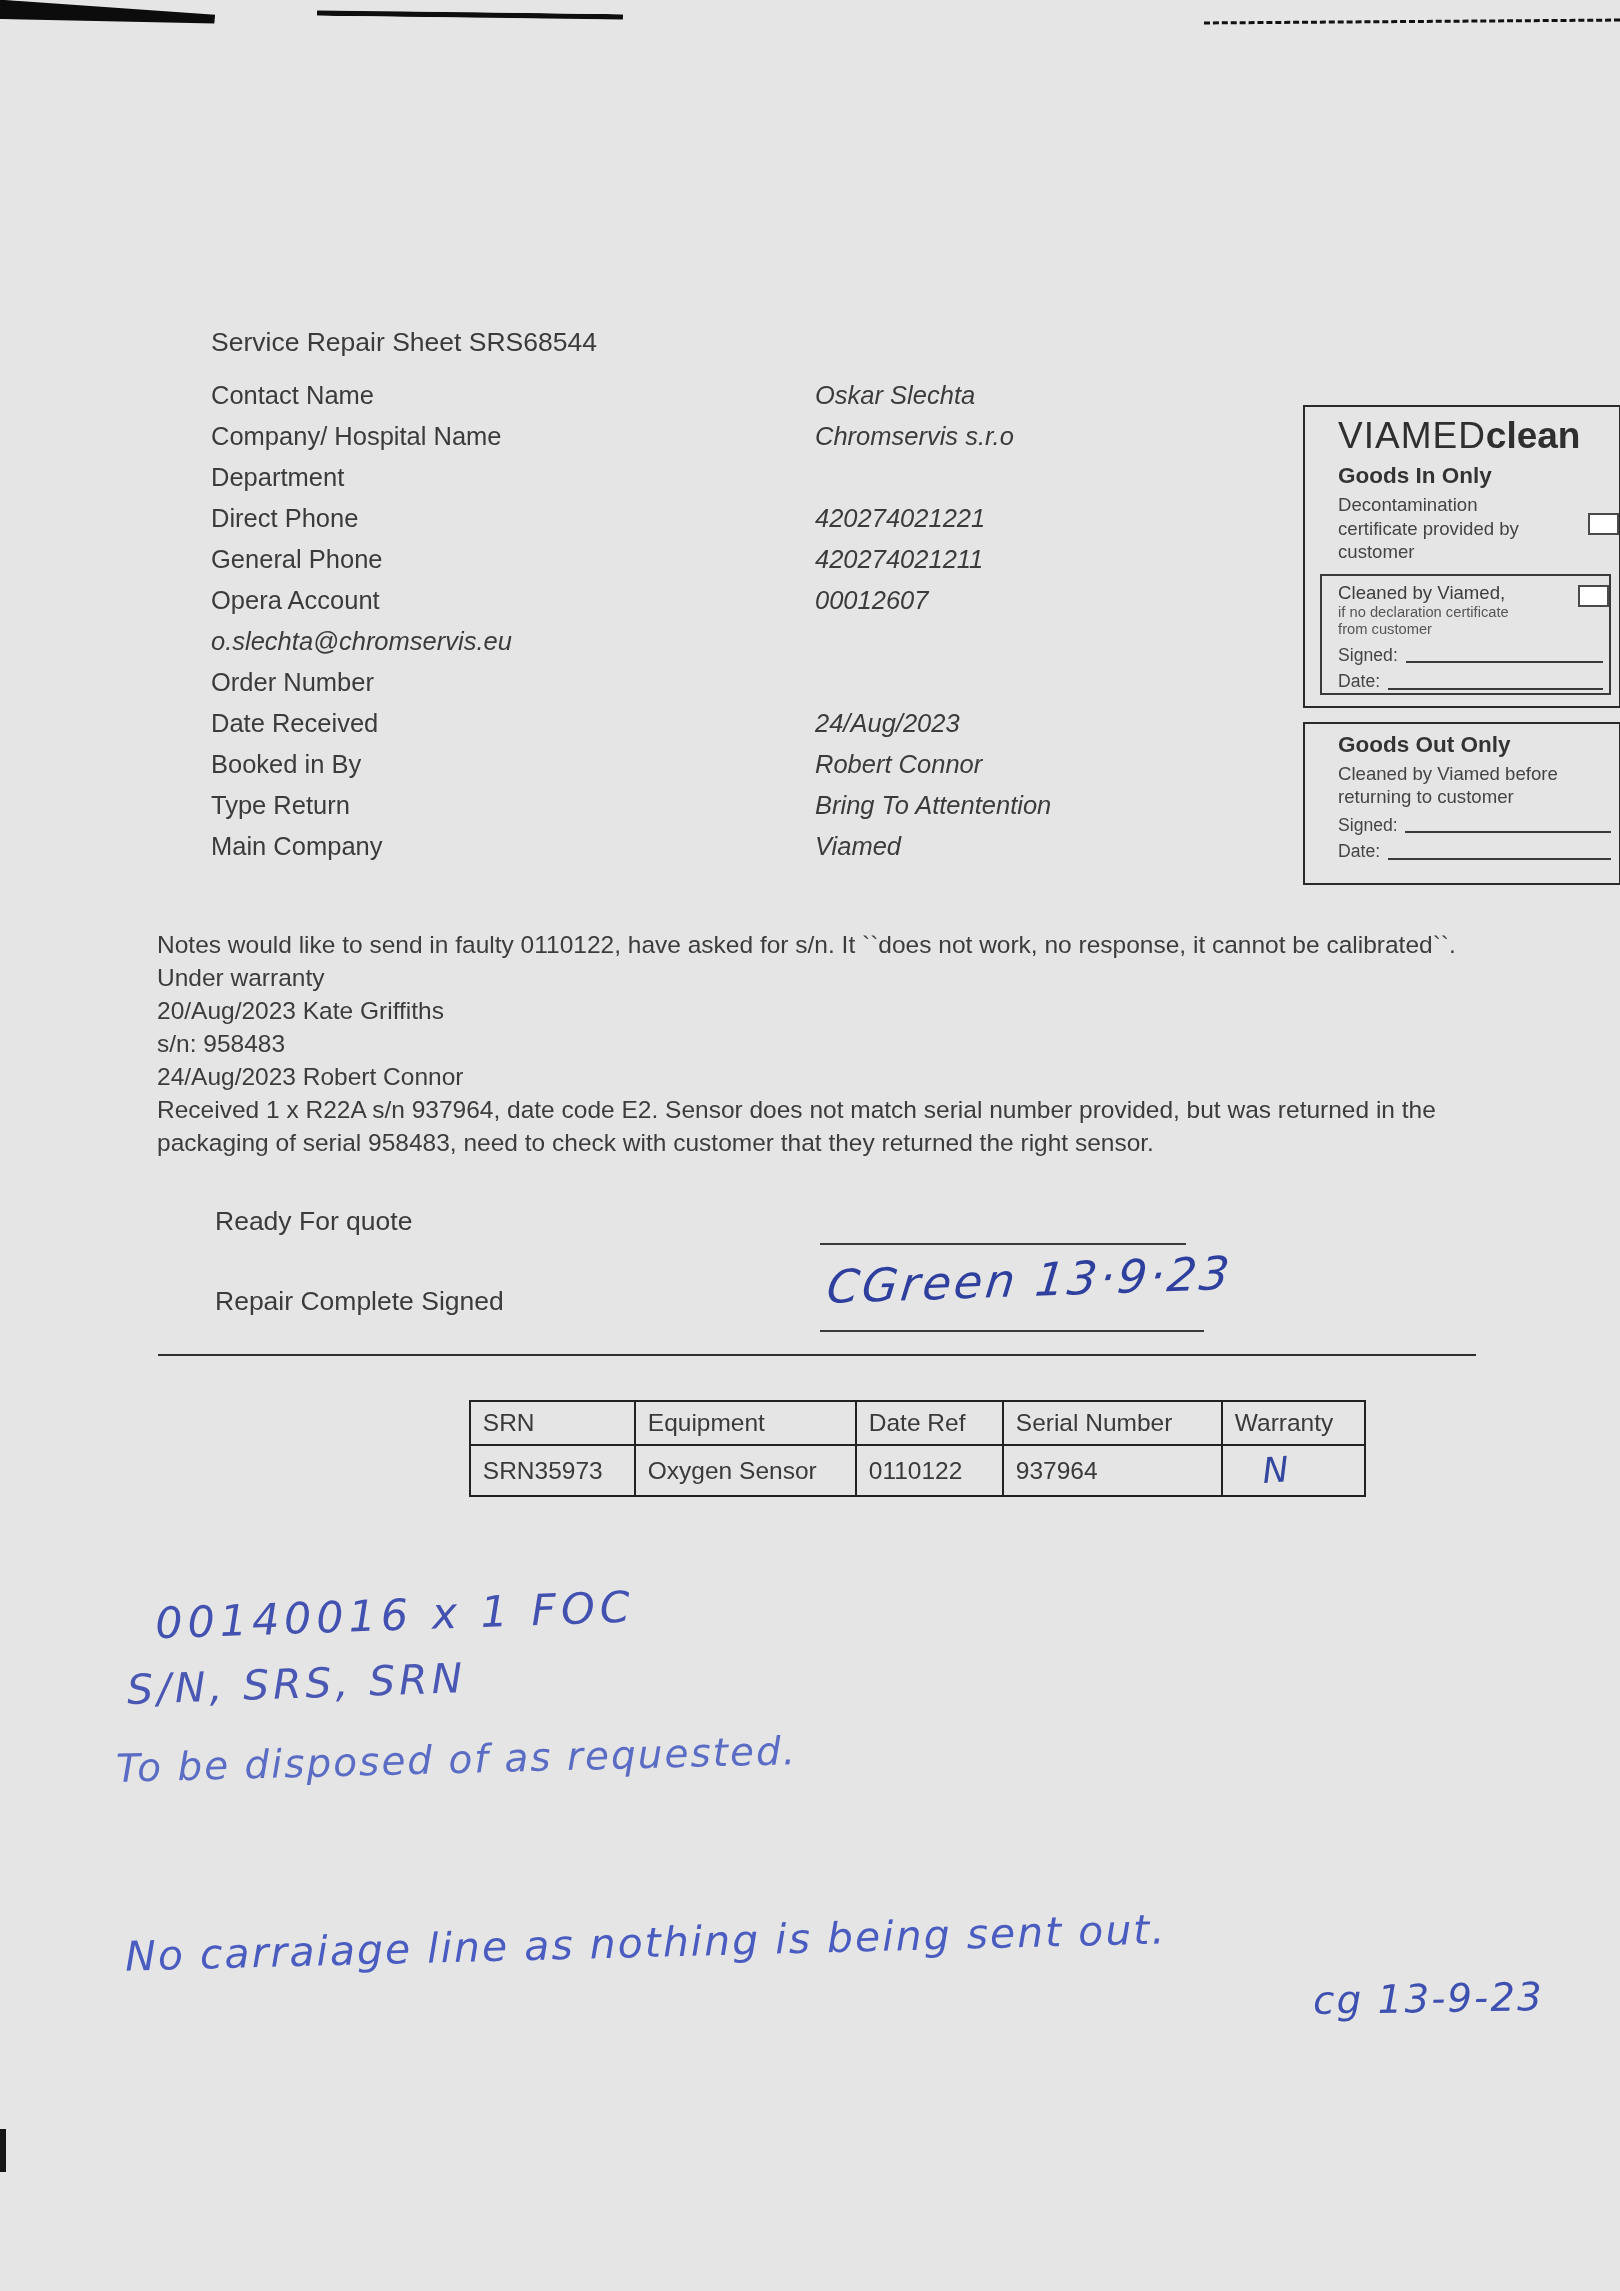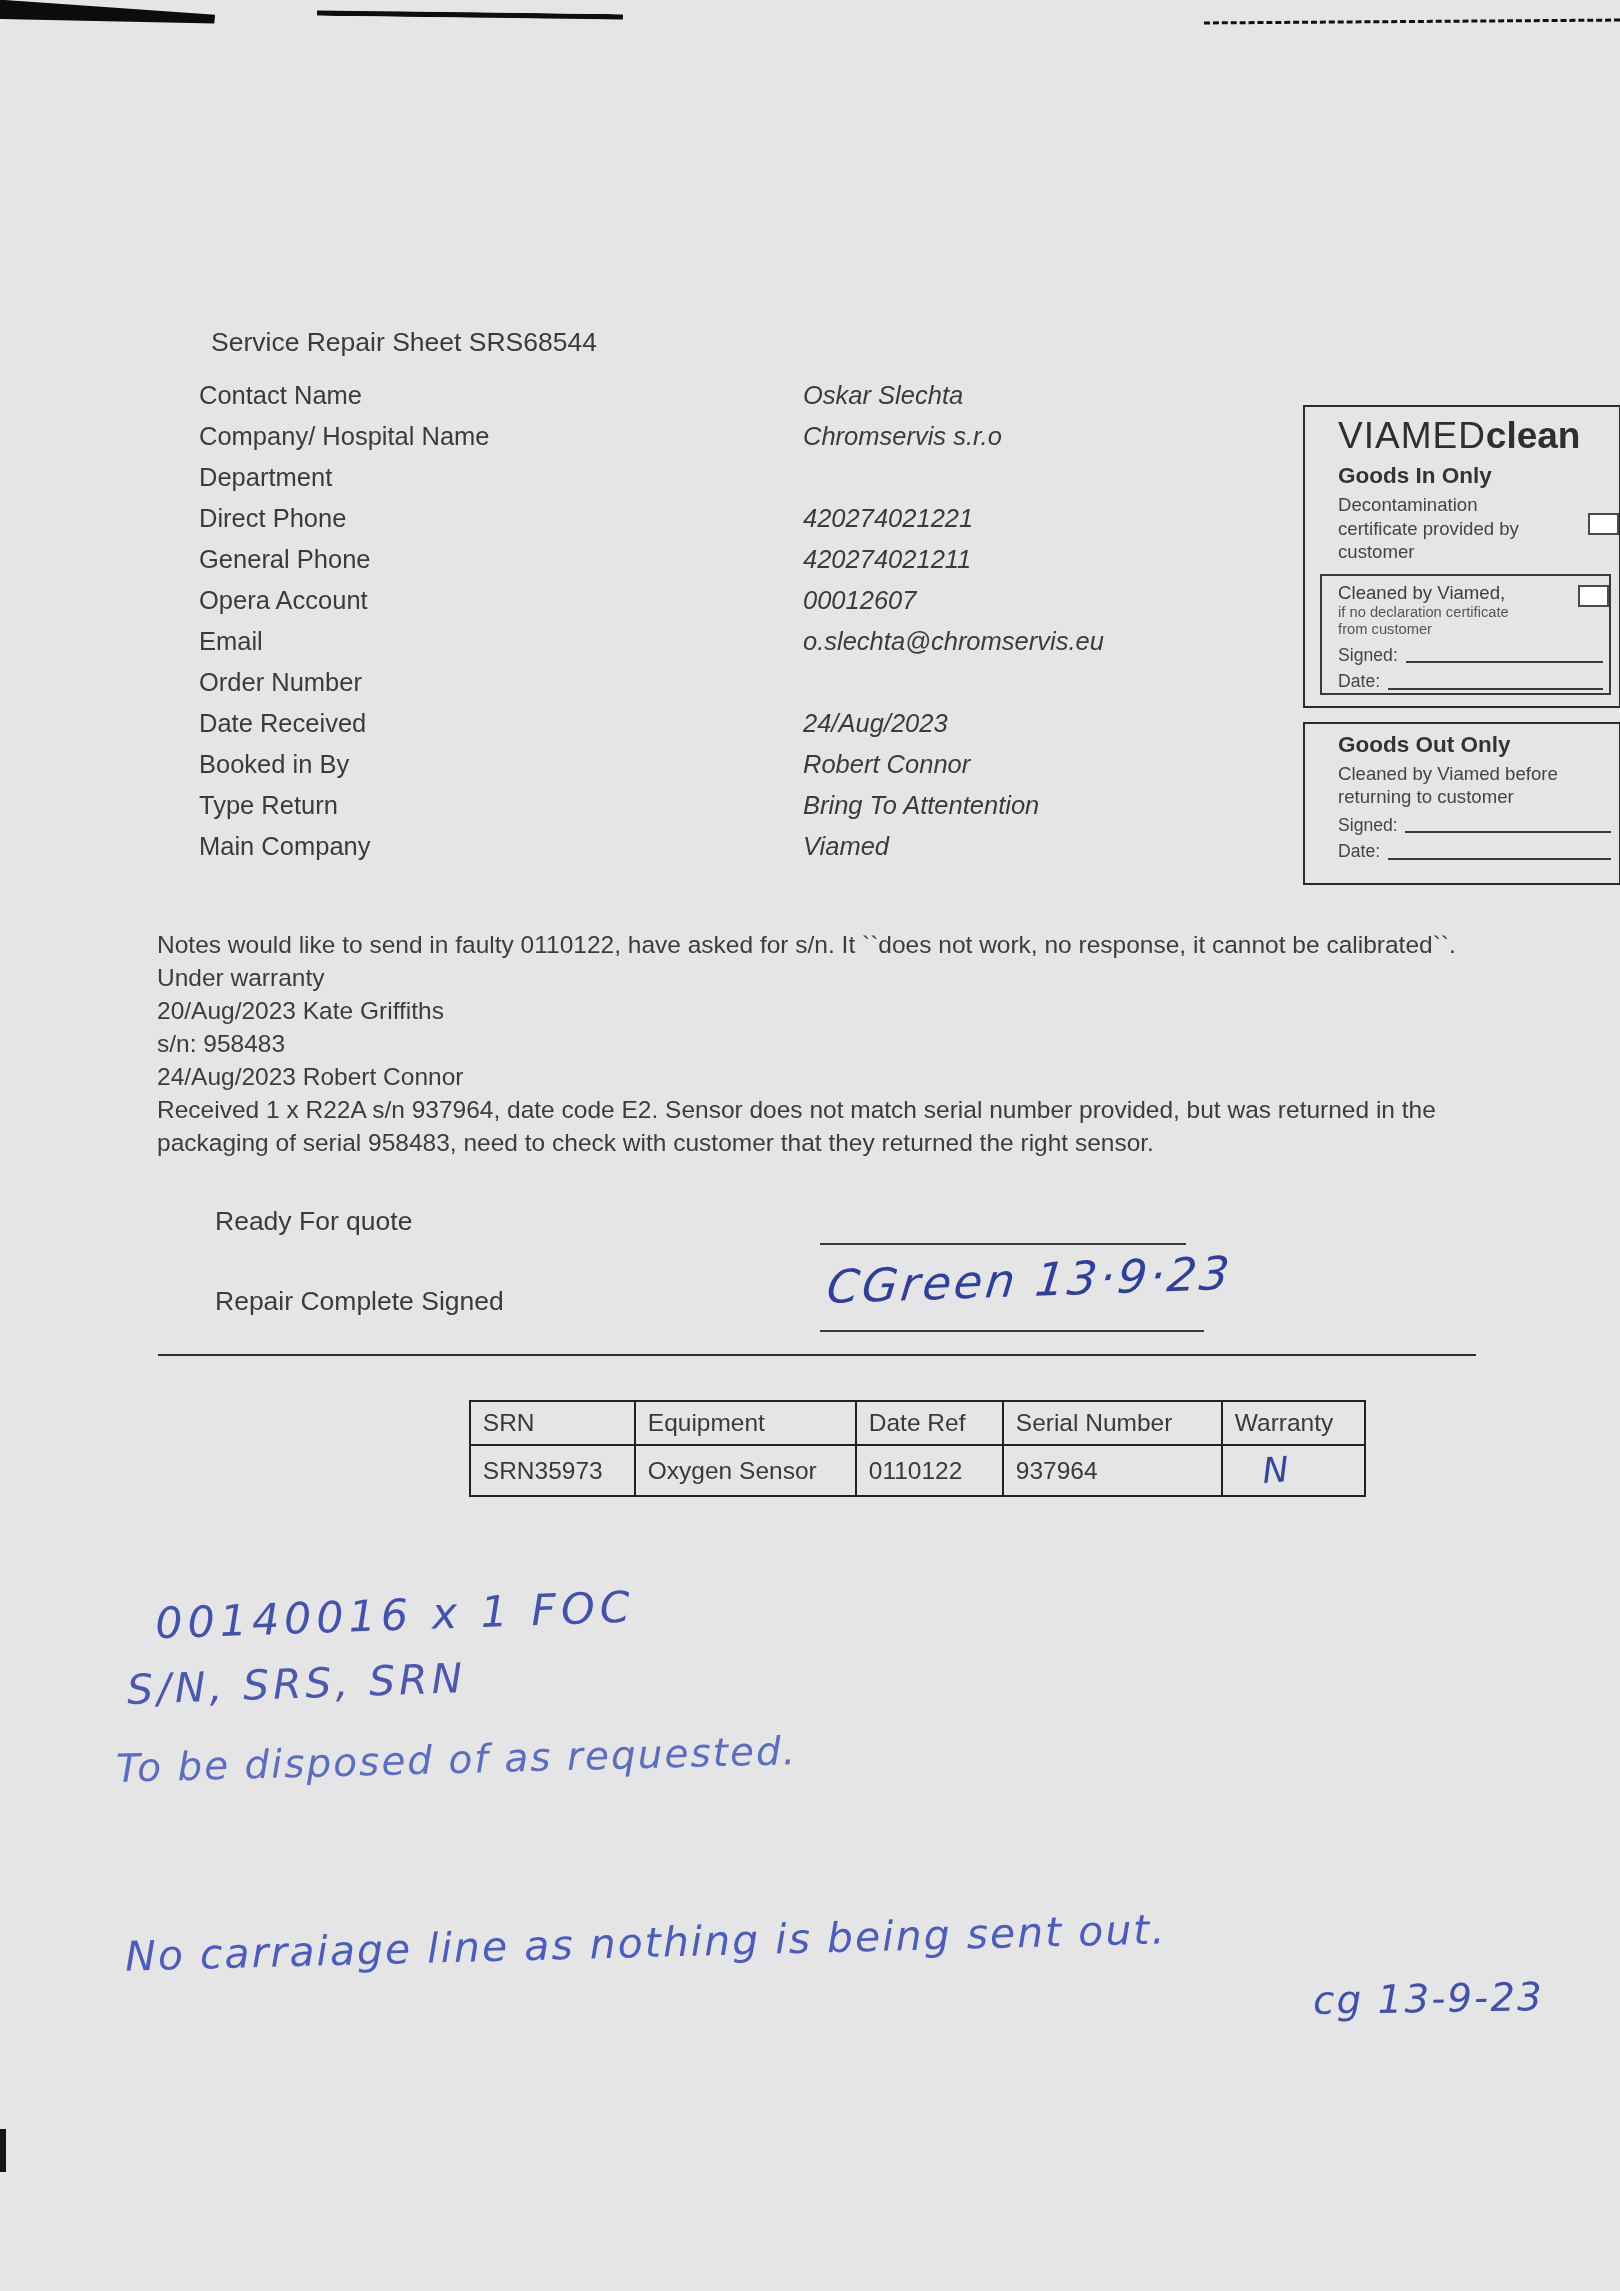--- a/index.html
+++ b/index.html
@@ -25,21 +25,21 @@
   .scan-dash-tr {
     position:absolute; left:1204px; top:19.6px; width:416px; height:0;
     border-top:3.9px dashed #111; transform:rotate(-0.4deg);
   }
   .scan-tick-bl {
     position:absolute; left:0; top:2129px; width:5.9px; height:43px; background:#161616;
   }
 
   
   .doc-title { position:absolute; left:211px; top:327px; font-size:26.5px; }
-  .form-rows { position:absolute; left:199px; top:375px; width:1078px; }
+  .form-rows { position:absolute; left:211px; top:375px; width:1078px; }
   .form-row { display:grid; grid-template-columns:604px auto; height:41px; align-items:center; font-size:25.5px; }
   .form-row .val { white-space:nowrap;font-style:italic; }
 
   
   .vbox1 {
     position:absolute; left:1303px; top:405px; width:318px; height:303px;
     border:2.9px solid #2a2a2a; padding:9.8px 7.8px 7.8px 33px;
   }
   .vbrand { font-size:37px; line-height:1.05; color:#2f2f2f; white-space:nowrap; }
   .vbrand .light { font-weight:400; letter-spacing:1px; }
@@ -134,21 +134,20 @@
     </div>
     <div class="form-row">
       <span>General Phone</span>
       <span class="val">420274021211</span>
     </div>
     <div class="form-row">
       <span>Opera Account</span>
       <span class="val">00012607</span>
     </div>
     <div class="form-row">
-      <span>Email</span>
       <span class="val">o.slechta@chromservis.eu</span>
     </div>
     <div class="form-row">
       <span>Order Number</span>
       <span class="val"></span>
     </div>
     <div class="form-row">
       <span>Date Received</span>
       <span class="val">24/Aug/2023</span>
     </div>

